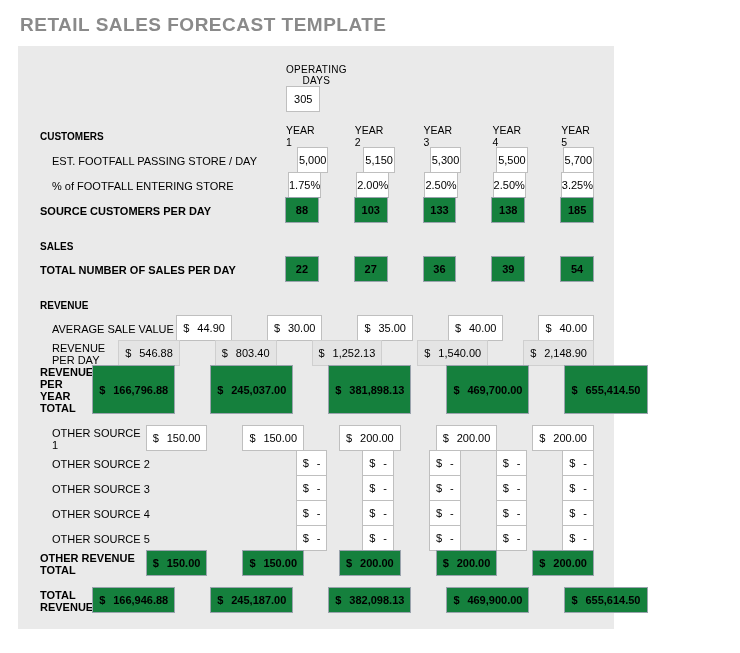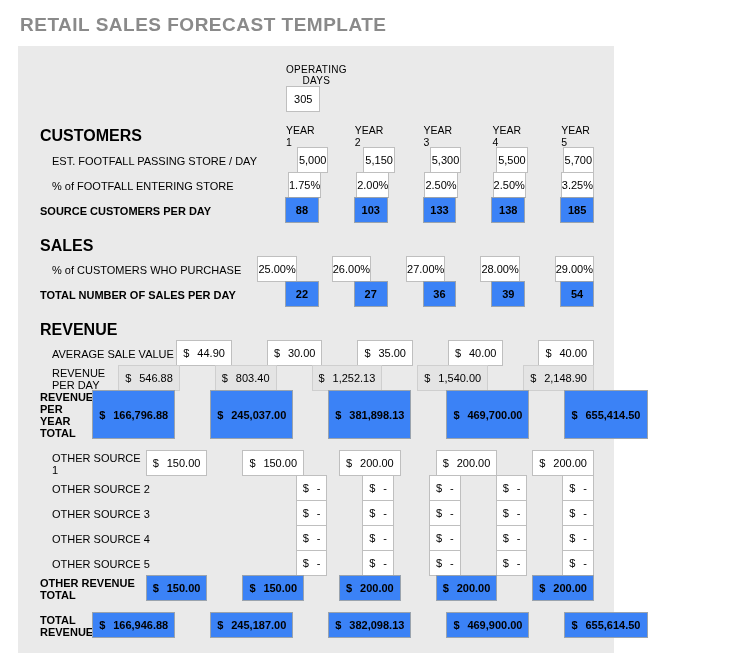--- a/index.html
+++ b/index.html
@@ -9,23 +9,23 @@
   .sheet { background: #eaeaea; padding: 18px 20px 16px 20px; }
   .row { display: flex; align-items: stretch; min-height: 22px; }
   .labelcol { width: 246px; display: flex; align-items: center; padding-left: 2px; }
   .cells { flex: 1; display: flex; gap: 36px; }
   .cell { flex: 1; display: flex; align-items: center; justify-content: center; }
   .split { flex: 1; display: flex; align-items: center; padding: 0 6px; }
   .split .cur { width: 14px; text-align: left; }
   .split .val { flex: 1; text-align: right; }
   .headrow .cell { font-size: 10.5px; }
   .boldlabel { font-weight: bold; }
-  .sechdr { font-weight: bold; font-size: 16px; }
+  .sechdr { font-weight: bold; font-size: 10px; }
   .whitebox { background: #fff; border: 1px solid #bfbfbf; margin: -1px 0 0 -1px; }
-  .greybox { background: #3b82f6; border: 1px solid #9aa3ad; margin: -1px 0 0 -1px; }
+  .greybox { background: #15803d; border: 1px solid #9aa3ad; margin: -1px 0 0 -1px; }
   .ltgreybox { background: #e4e4e4; border: 1px solid #cfcfcf; margin: -1px 0 0 -1px; }
   .dashedcell { border-top: 1px solid #bfbfbf; border-bottom: 1px dashed #aaa; border-left: 1px solid #bfbfbf; border-right: 1px solid #bfbfbf; background: #fff; margin: -1px 0 0 -1px; }
   .spacer { height: 12px; }
   .odlabel { font-size: 10px; letter-spacing: 0.3px; text-align: center; }
   .indent { padding-left: 14px; }
   .tallrow .cell, .tallrow .split { min-height: 24px; }
 </style>
 </head>
 <body>
 
@@ -100,30 +100,20 @@
       </div>
     </div>
 
     <div class="spacer"></div>
 
     <div class="row">
       <div class="labelcol sechdr">SALES</div>
       <div class="cells"></div>
     </div>
     <div class="row tallrow">
-      <div class="labelcol indent">% of CUSTOMERS WHO PURCHASE</div>
-      <div class="cells">
-        <div class="cell whitebox">25.00%</div>
-        <div class="cell whitebox">26.00%</div>
-        <div class="cell whitebox">27.00%</div>
-        <div class="cell whitebox">28.00%</div>
-        <div class="cell whitebox">29.00%</div>
-      </div>
-    </div>
-    <div class="row tallrow">
       <div class="labelcol boldlabel">TOTAL NUMBER OF SALES PER DAY</div>
       <div class="cells">
         <div class="cell greybox boldlabel">22</div>
         <div class="cell greybox boldlabel">27</div>
         <div class="cell greybox boldlabel">36</div>
         <div class="cell greybox boldlabel">39</div>
         <div class="cell greybox boldlabel">54</div>
       </div>
     </div>
 

